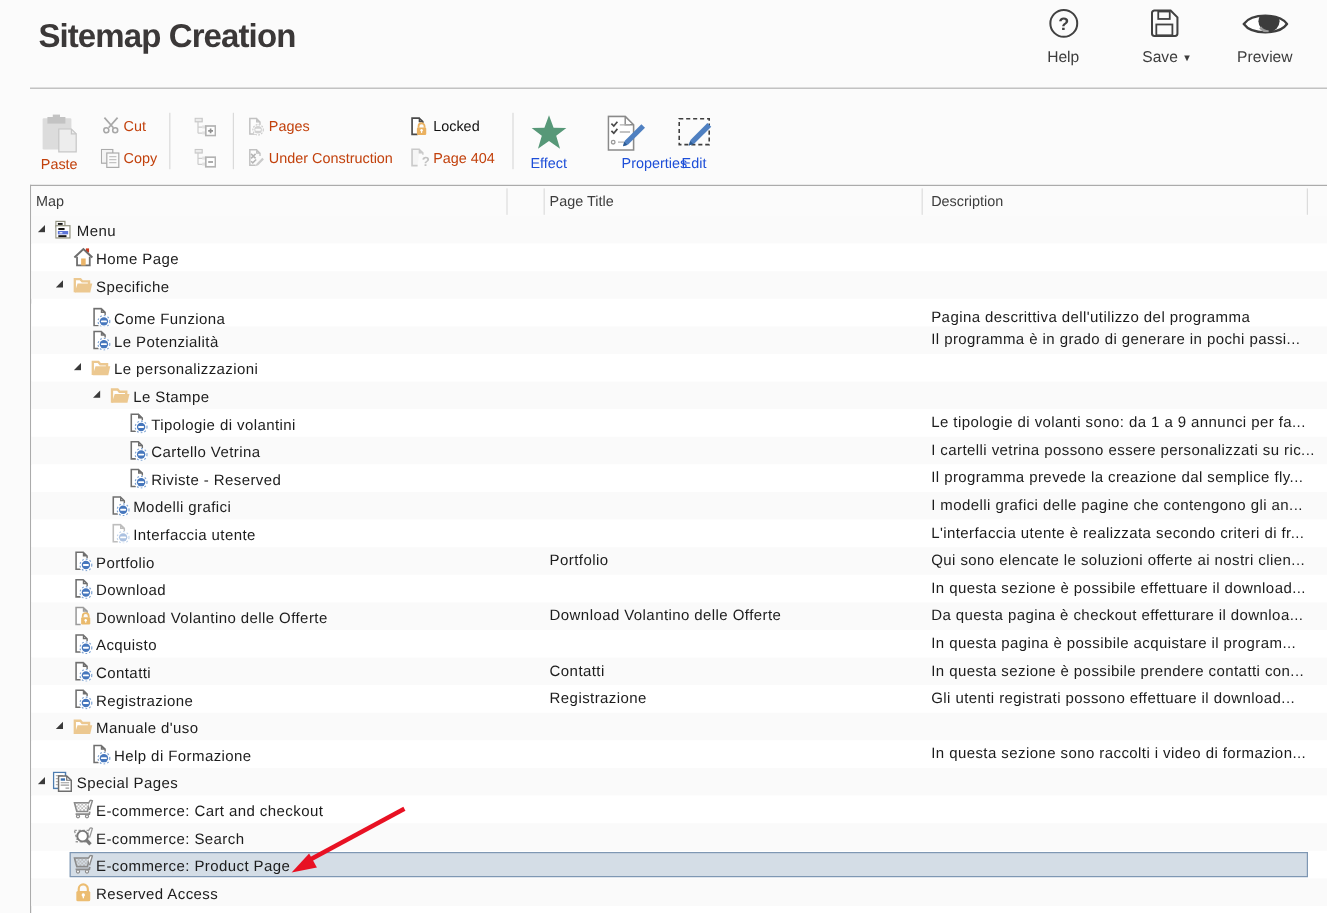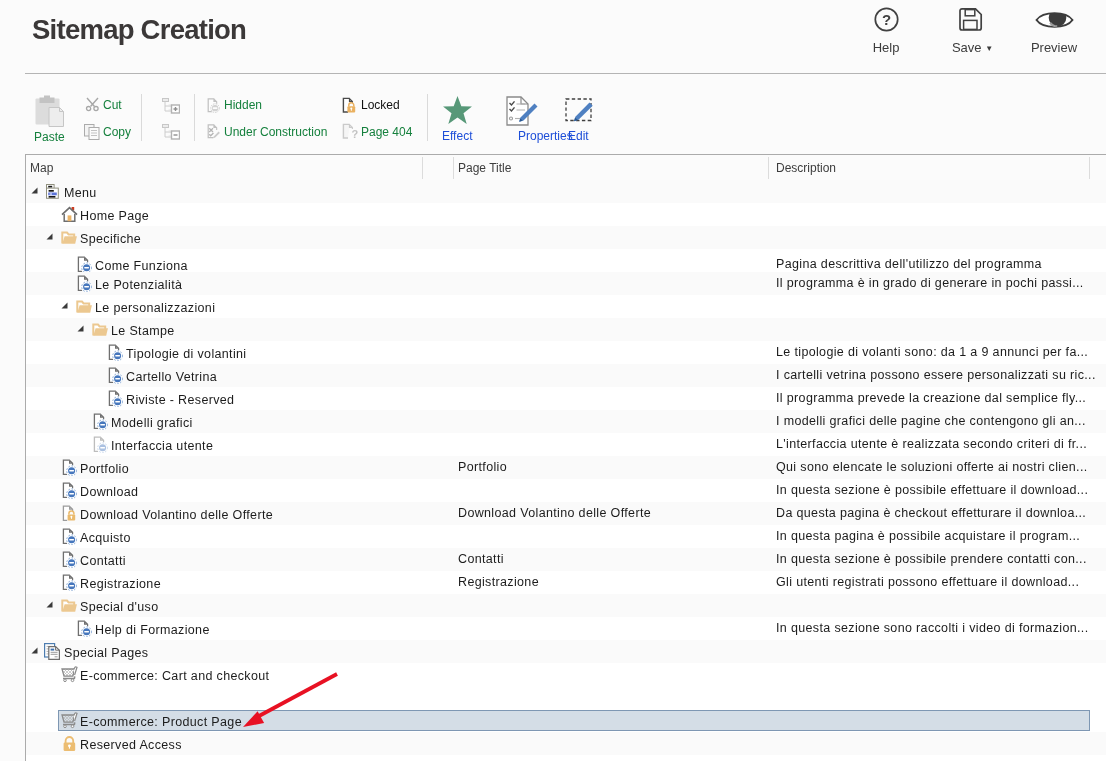--- a/index.html
+++ b/index.html
@@ -2,21 +2,21 @@
 <html><head><meta charset="utf-8"><title>Sitemap Creation</title>
 <style>
 html,body{margin:0;padding:0}
 body{width:1106px;height:761px;background:#fbfbfb;font-family:"Liberation Sans",sans-serif;position:relative;overflow:hidden}
 .ab{position:absolute}
 #title{position:absolute;left:32px;top:14px;font-size:27.5px;font-weight:700;color:#3b3838;letter-spacing:-0.75px}
 .topbtn{position:absolute;width:80px;text-align:center;top:7px;height:50px}
 .topbtn .cap{position:absolute;top:33px;width:100%;font-size:13px;color:#3c3c3c}
 #hline{position:absolute;left:25px;top:73px;width:1081px;height:1px;background:#b4b4b4}
 .tsep{position:absolute;top:94px;width:1px;height:47px;background:#dadada}
-.tl{position:absolute;font-size:12px;color:#15803d;white-space:nowrap}
+.tl{position:absolute;font-size:12px;color:#c2410c;white-space:nowrap}
 .tl.dark{color:#1d4ed8}
 #grid{position:absolute;left:25px;top:154px;width:1081px;height:607px;border-left:1px solid #ababab;border-top:1px solid #ababab;background:#fff}
 #ghead{position:absolute;left:0;top:0;width:1081px;height:25px;background:#fbfbfb}
 #ghead .h{position:absolute;top:1px;height:25px;line-height:25px;font-size:12px;color:#3d3d3d}
 #ghead .vs{position:absolute;top:2px;height:22px;width:1px;background:#dcdcdc}
 .row{position:absolute;left:0;width:1081px;height:23px;background:#fff}
 .row.odd{background:#fafafa}
 .row .lbl{position:absolute;top:2px;height:23px;line-height:23px;font-size:12.5px;letter-spacing:0.35px;color:#1c1c1c;white-space:nowrap}
 .row .pt,.row .dsc{top:0px}
 .sel{position:absolute;left:32px;top:1px;width:1030px;height:19px;background:#d4dde6;border:1px solid #7e97b3}
@@ -173,21 +173,21 @@
 <svg class="ab" style="left:205px;top:97px" width="16" height="17" viewBox="0 0 17 17">
     <g opacity="0.42">
       <path d="M9.8,1.4 H3.4 V15 H8" fill="#fff" stroke="#707070" stroke-width="1.3"></path>
       <path d="M9.3,1.4 L12.4,4.4 V7 M9.5,1.6 V4.3 H12.2" fill="none" stroke="#707070" stroke-width="1.2"></path>
       <circle cx="10.7" cy="11.3" r="5" fill="#fff"></circle>
       <circle cx="10.7" cy="11.3" r="4.6" fill="none" stroke="#888" stroke-width="1" stroke-dasharray="1.6 1.1"></circle>
       <circle cx="10.7" cy="11.3" r="3.4" fill="#9a9a9a"></circle>
       <rect x="8.2" y="10.45" width="5" height="1.7" rx="0.8" fill="#fff"></rect>
     </g>
   </svg>
-<div class="tl" style="left:224px;top:98px">Hidden</div>
+<div class="tl" style="left:224px;top:98px">Pages</div>
 <svg class="ab" style="left:205px;top:123px" width="16" height="17" viewBox="0 0 17 17">
     <g opacity="0.42">
       <path d="M9.8,1.4 H3.4 V15 H8.5" fill="#fff" stroke="#707070" stroke-width="1.3"></path>
       <path d="M9.3,1.4 L12.4,4.4 V7 M9.5,1.6 V4.3 H12.2" fill="none" stroke="#707070" stroke-width="1.2"></path>
       <path d="M4.5,5 l4,4 m0,-4 l-4,4" stroke="#555" stroke-width="1.4"></path>
       <path d="M4.5,11.5 l1.5,1.5 l3,-3" stroke="#555" stroke-width="1.4" fill="none"></path>
       <path d="M14.5,8.5 l-5,5 l-1.5,2.5 l2.8,-1 l5,-5 Z" fill="#888"></path>
     </g>
   </svg>
 <div class="tl" style="left:224px;top:125px">Under Construction</div>
@@ -383,21 +383,21 @@
       <div class="lbl pt" style="left:432px">Registrazione</div>
       <div class="lbl dsc" style="left:750px">Gli utenti registrati possono effettuare il download...</div>
     </div>
 <div class="row odd" style="top:439px">
       <svg class="ab" style="left:20px;top:7px" width="7" height="7">
         <path d="M6.5,0.5 V6.5 H0.5 Z" fill="#3a3a3a"></path>
       </svg>
       <svg class="ab" style="left:35px;top:3px" width="17" height="17" viewBox="0 0 17 17">
         <use href="#i-folder"></use>
       </svg>
-      <div class="lbl" style="left:54px">Special d'uso</div>
+      <div class="lbl" style="left:54px">Manuale d'uso</div>
     </div>
 <div class="row" style="top:462px">
       <svg class="ab" style="left:50px;top:3px" width="17" height="17" viewBox="0 0 17 17">
         <use href="#i-pglobe"></use>
       </svg>
       <div class="lbl" style="left:69px">Help di Formazione</div>
       <div class="lbl dsc" style="left:750px">In questa sezione sono raccolti i video di formazion...</div>
     </div>
 <div class="row odd" style="top:485px">
       <svg class="ab" style="left:5px;top:7px" width="7" height="7">
@@ -406,20 +406,26 @@
       <svg class="ab" style="left:18px;top:3px" width="17" height="17" viewBox="0 0 17 17">
         <use href="#i-spages"></use>
       </svg>
       <div class="lbl" style="left:38px">Special Pages</div>
     </div>
 <div class="row" style="top:508px">
       <svg class="ab" style="left:35px;top:3px" width="17" height="17" viewBox="0 0 17 17">
         <use href="#i-cart"></use>
       </svg>
       <div class="lbl" style="left:54px">E-commerce: Cart and checkout</div>
+    </div>
+<div class="row odd" style="top:531px">
+      <svg class="ab" style="left:35px;top:3px" width="17" height="17" viewBox="0 0 17 17">
+        <use href="#i-csearch"></use>
+      </svg>
+      <div class="lbl" style="left:54px">E-commerce: Search</div>
     </div>
 <div class="row" style="top:554px">
       <div class="sel"></div>
       <svg class="ab" style="left:35px;top:3px" width="17" height="17" viewBox="0 0 17 17">
         <use href="#i-cart"></use>
       </svg>
       <div class="lbl" style="left:54px">E-commerce: Product Page</div>
     </div>
 <div class="row odd" style="top:577px">
       <svg class="ab" style="left:35px;top:3px" width="17" height="17" viewBox="0 0 17 17">

